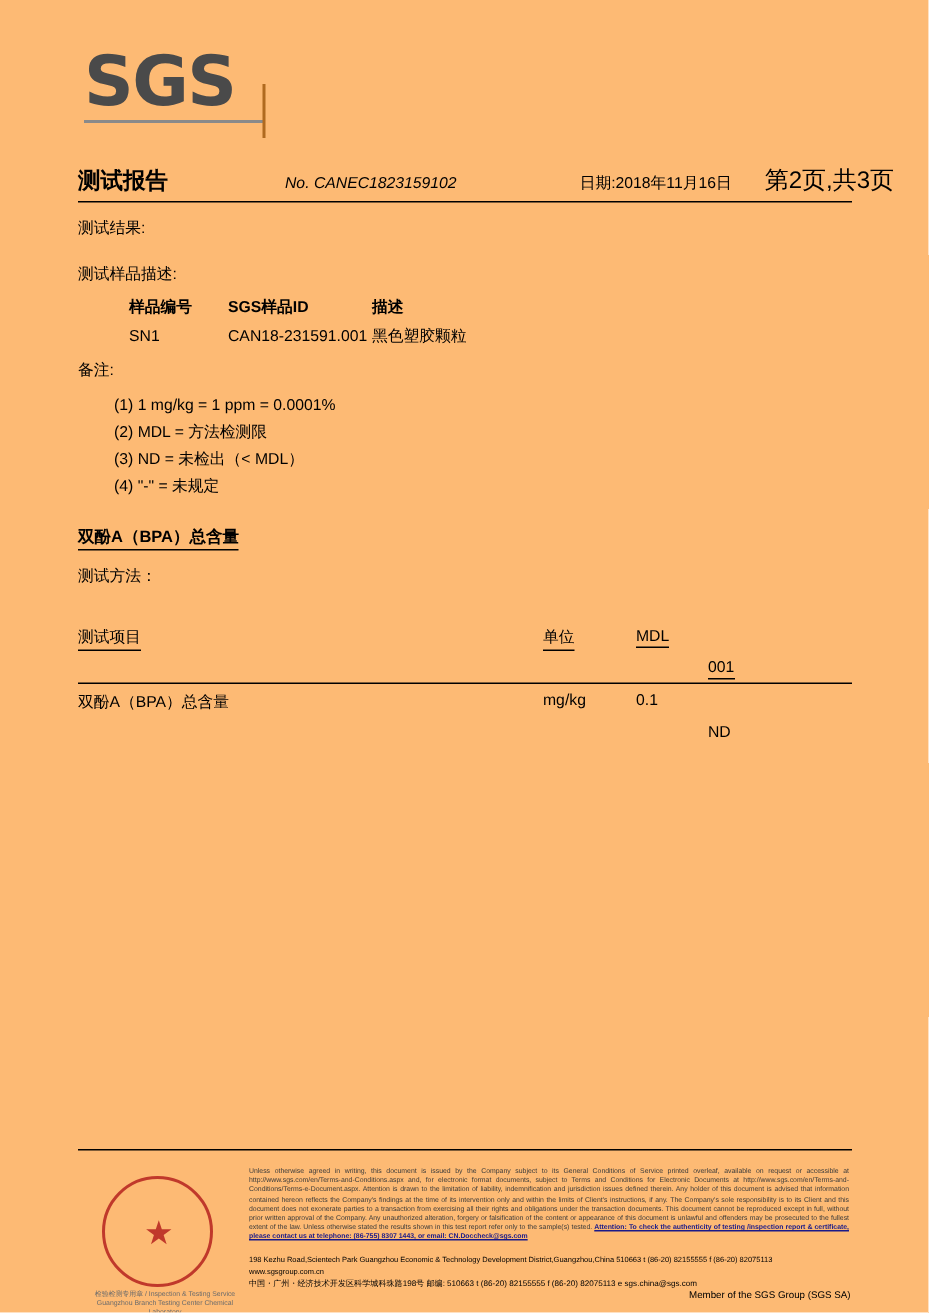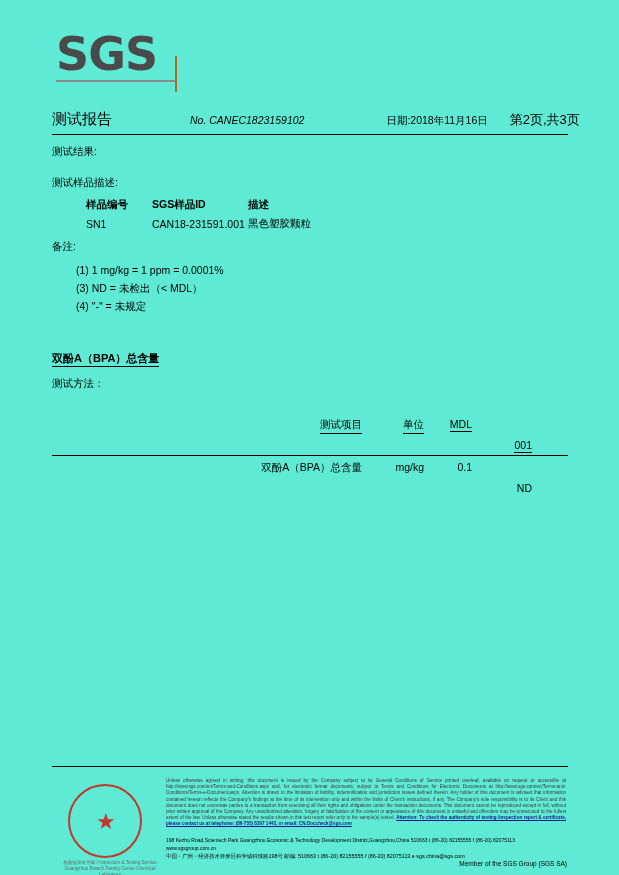--- a/index.html
+++ b/index.html
@@ -8,21 +8,21 @@
     background: #ffffff;
   }
   body {
     font-family: "Liberation Sans", sans-serif;
     color: #000;
   }
   .page {
     position: relative;
     width: 619px;
     height: 875px;
-    background: #5eead4;
+    background: #fdba74;
     overflow: hidden;
   }
   
   .logo-block {
     position: absolute;
     left: 56px;
     top: 30px;
     width: 130px;
   }
   .logo-text {
@@ -52,37 +52,37 @@
   .title-row {
     position: absolute;
     left: 52px;
     top: 110px;
     width: 516px;
     display: flex;
     align-items: baseline;
   }
   .doc-title {
     font-size: 15px;
-    font-weight: normal;
+    font-weight: bold;
     color: #000;
     white-space: nowrap;
   }
   .report-no {
     font-size: 10.5px;
     margin-left: 78px;
     white-space: nowrap;
     font-style: italic;
   }
   .report-date {
     font-size: 10.5px;
     margin-left: 82px;
     white-space: nowrap;
   }
   .page-no {
-    font-size: 13px;
+    font-size: 16px;
     margin-left: 22px;
     white-space: nowrap;
   }
 
   .hr-top {
     position: absolute;
     left: 52px;
     top: 134px;
     width: 516px;
     height: 1px;
@@ -161,21 +161,20 @@
     line-height: 19px;
   }
 
   
   .result-table {
     position: absolute;
     left: 52px;
     top: 418px;
     width: 516px;
     font-size: 10.5px;
-    text-align: right;
   }
   .result-head {
     display: flex;
     border-bottom: 1px solid #000;
     padding-bottom: 2px;
   }
   .result-row {
     display: flex;
     padding-top: 5px;
   }
@@ -315,20 +314,21 @@
           <td class="col-id">CAN18-231591.001</td>
           <td class="col-desc">黑色塑胶颗粒</td>
         </tr>
       </tbody>
     </table>
   </div>
 
   <div class="line label-remarks">备注:</div>
   <div class="remarks">
     <div>(1) 1 mg/kg = 1 ppm = 0.0001%</div>
+    <div>(2) MDL = 方法检测限</div>
     <div>(3) ND = 未检出（&lt; MDL）</div>
     <div>(4) "-" = 未规定</div>
   </div>
 
   <div class="section-head">双酚A（BPA）总含量</div>
 
   <div class="method-label">测试方法：</div>
 
   <div class="result-table">
     <div class="result-head">

